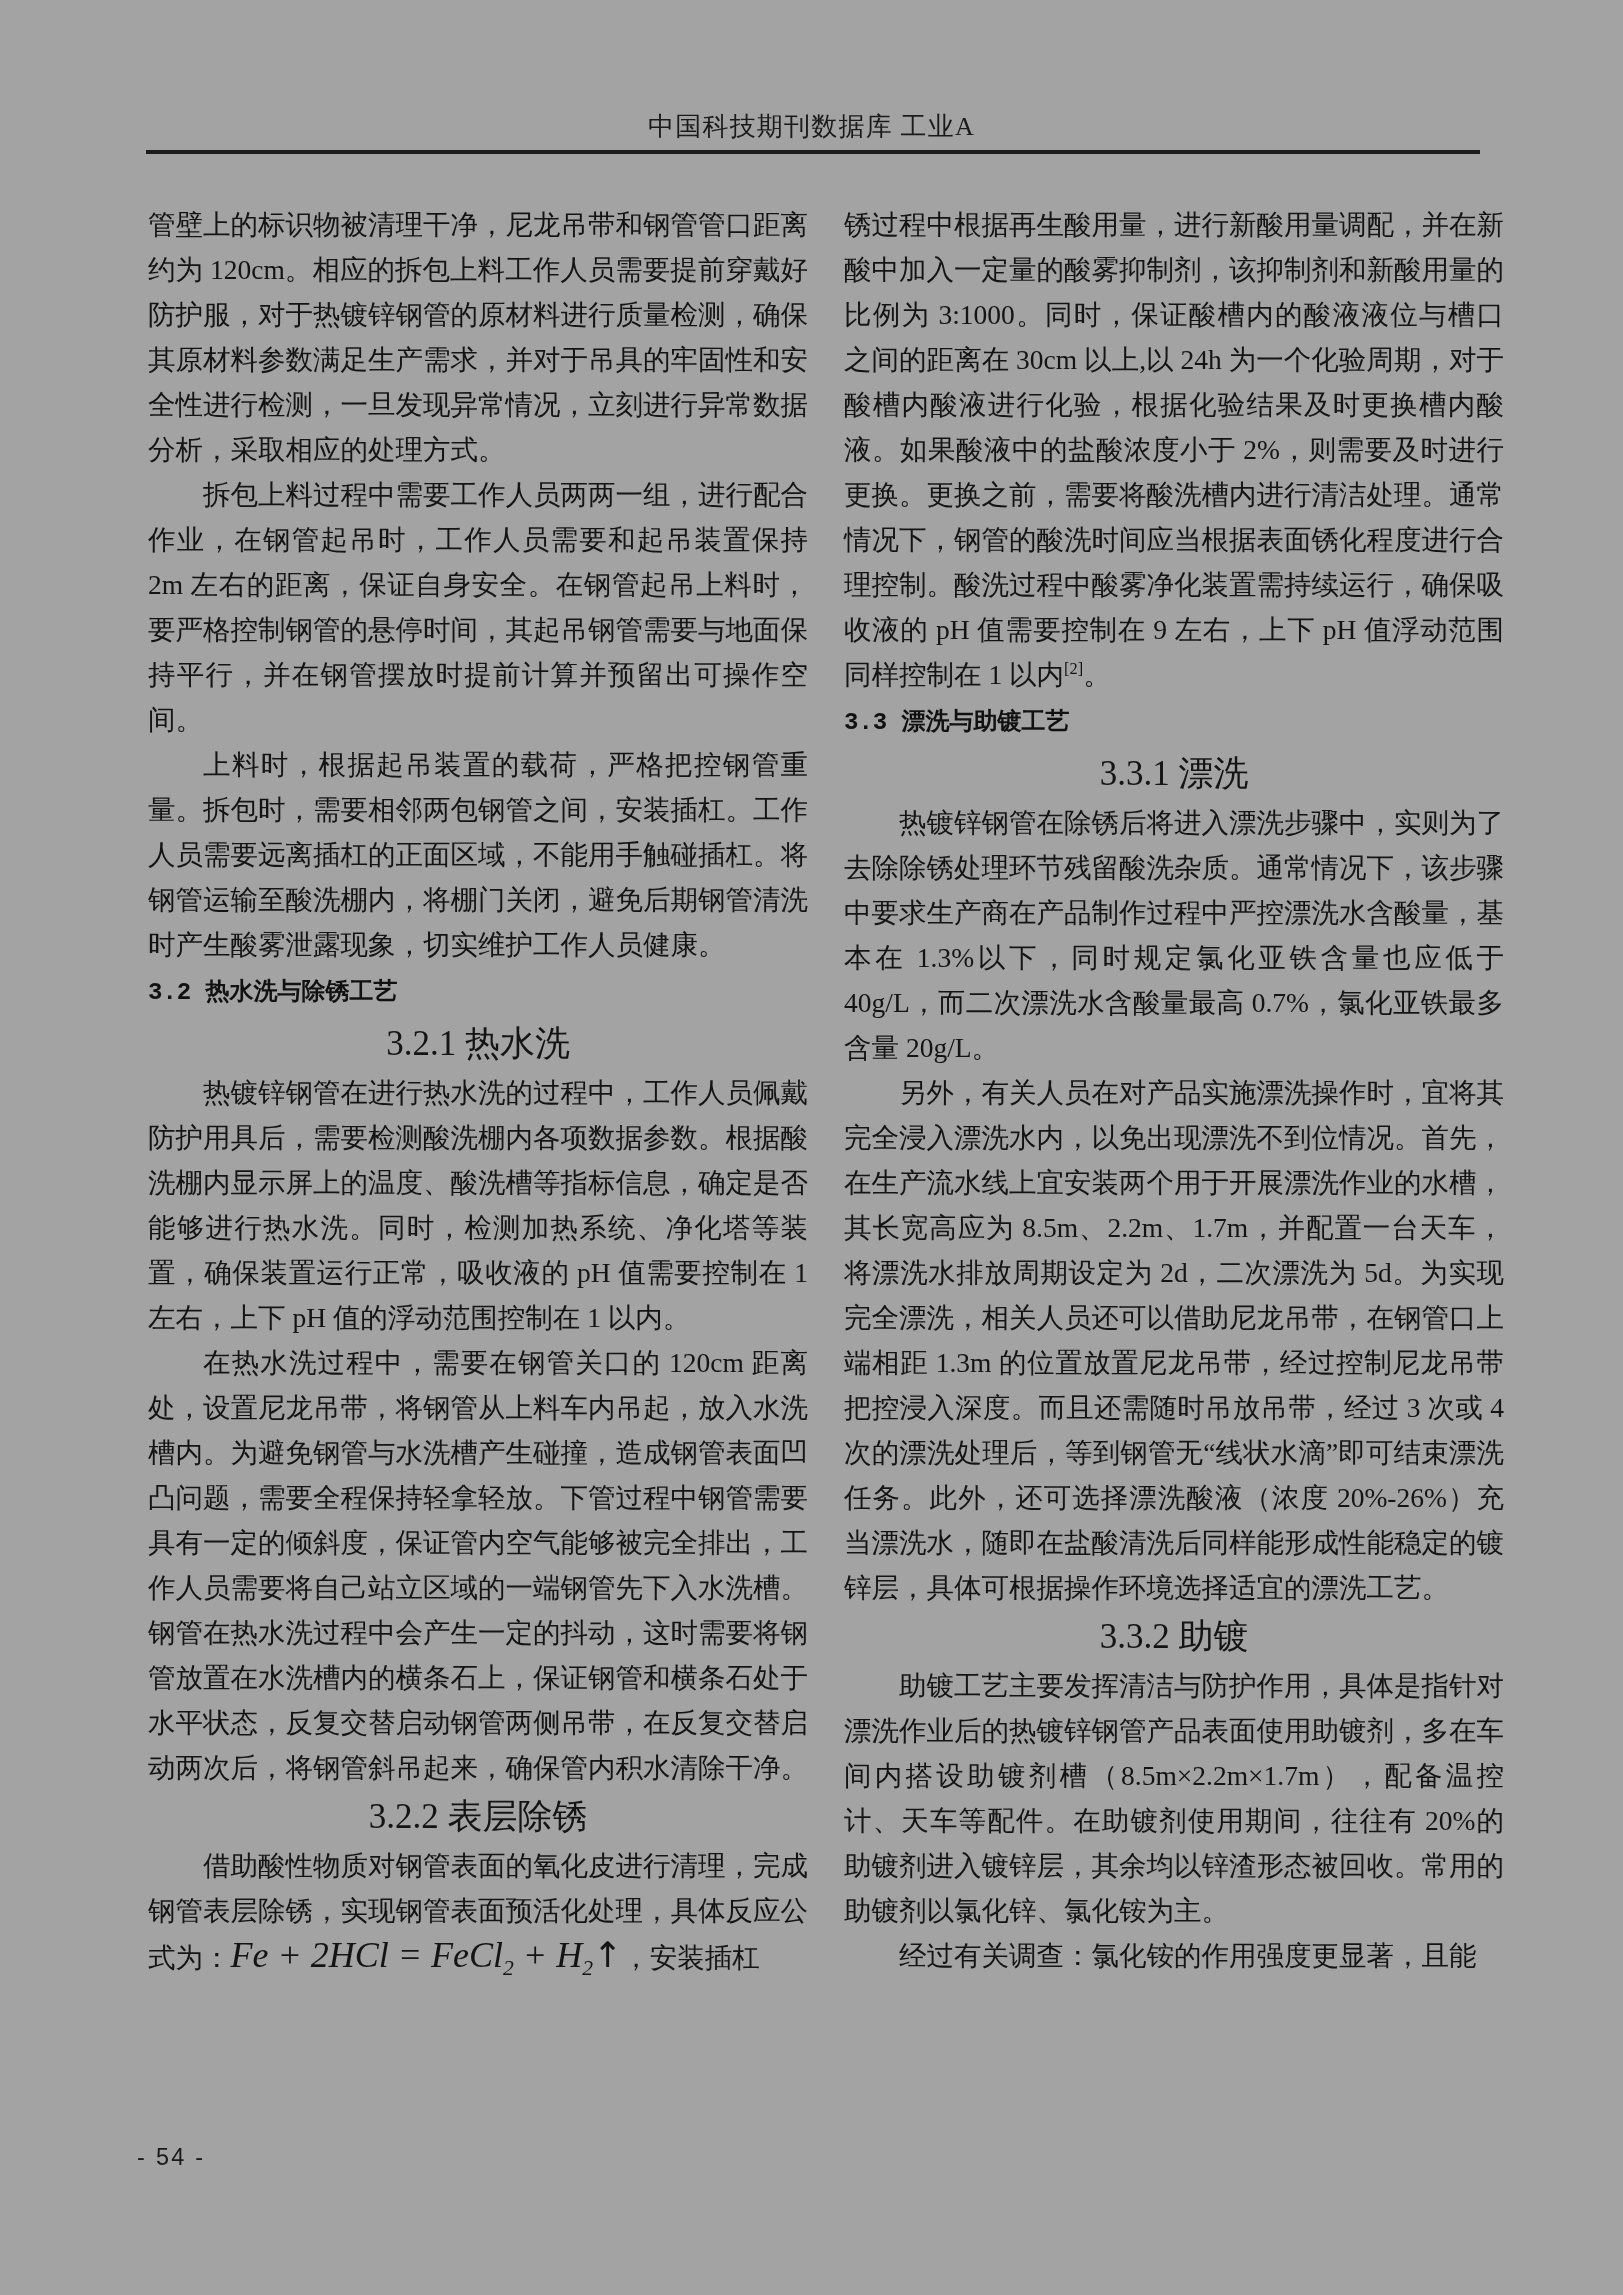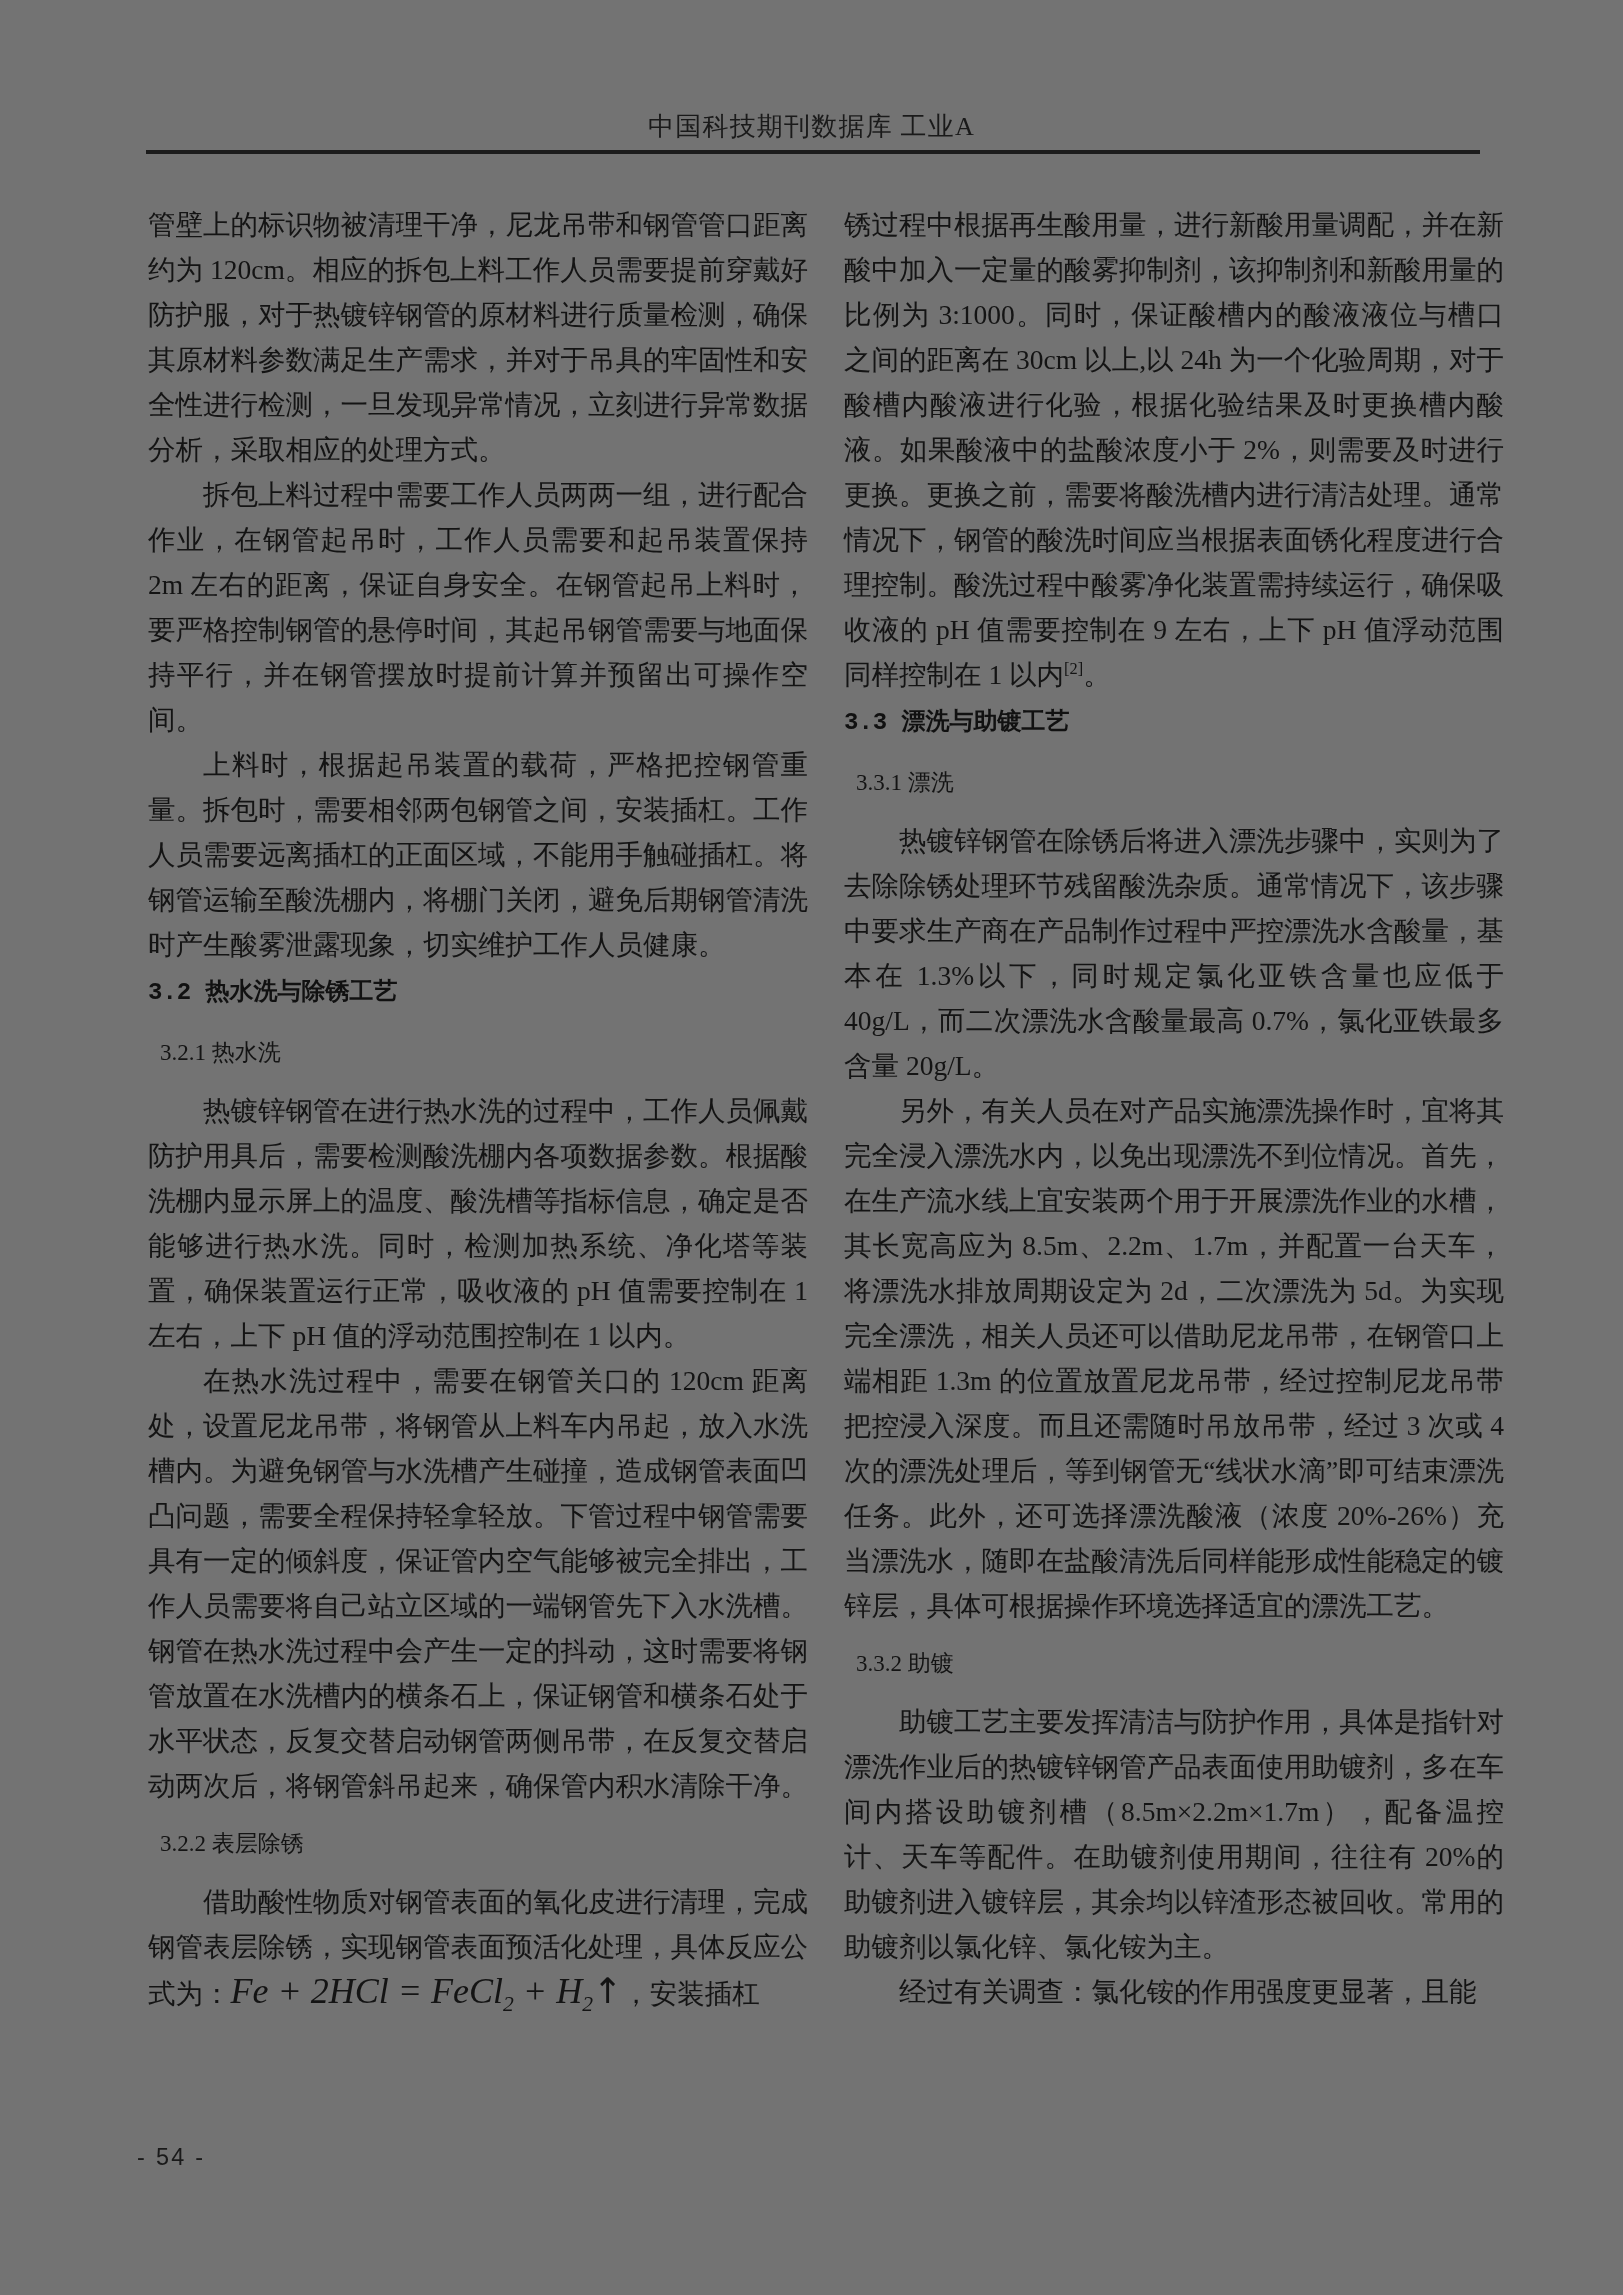--- a/index.html
+++ b/index.html
@@ -4,21 +4,21 @@
 <style>
   html, body {
     margin: 0;
     padding: 0;
     background: #ffffff;
   }
   .page {
     position: relative;
     width: 1623px;
     height: 2295px;
-    background: #737373;
+    background: #a3a3a3;
     color: #141414;
     font-family: "Liberation Serif", serif;
     overflow: hidden;
   }
   .header-title {
     position: absolute;
     top: 109px;
     left: 0;
     width: 100%;
     text-align: center;
@@ -56,23 +56,24 @@
   }
   .h2 {
     font-family: Liberation Mono, monospace;
     font-weight: bold;
     font-size: 24px;
     line-height: 49px;
     margin: 1.2px 0;
     color: #111111;
   }
   .h3 {
-    font-size: 23px;
+    font-size: 35px;
     line-height: 47px;
-    margin: 12px;
+    margin: 3px;
+    text-align: center;
   }
   .formula {
     font-family: "Liberation Serif", serif;
     font-style: italic;
     font-size: 36px;
     white-space: nowrap;
   }
   .fsub {
     font-family: "Liberation Serif", serif;
     font-style: italic;

